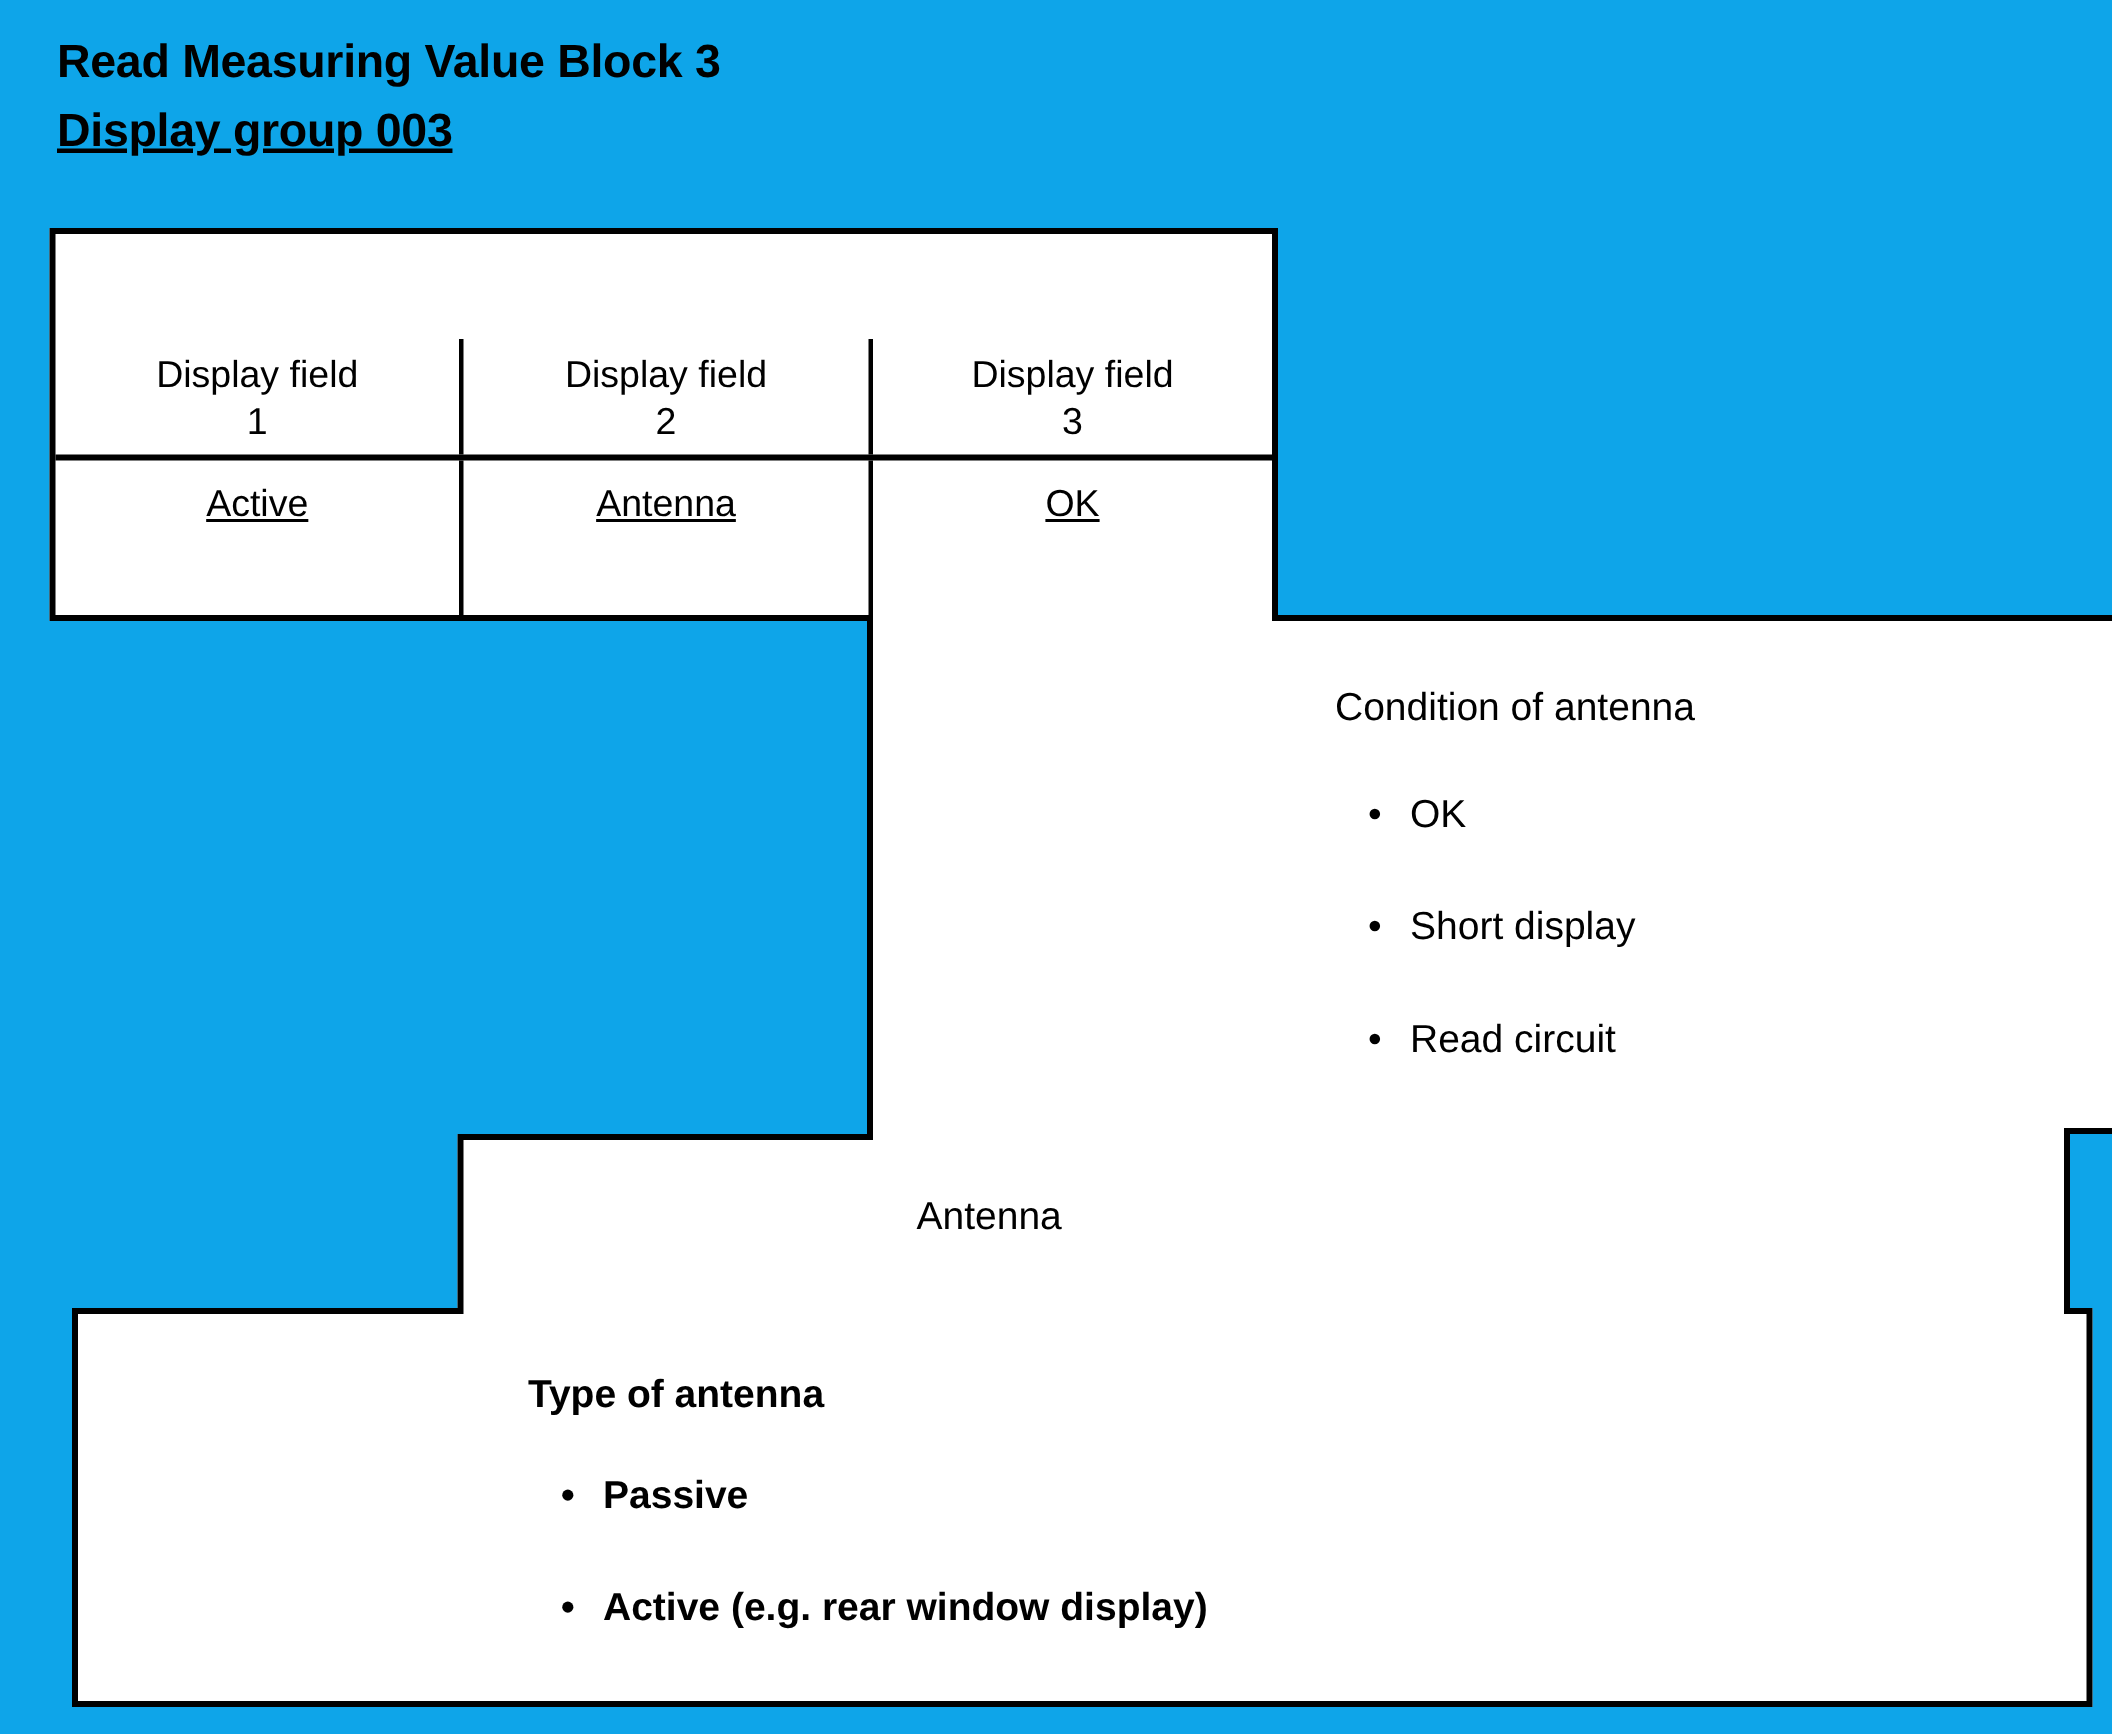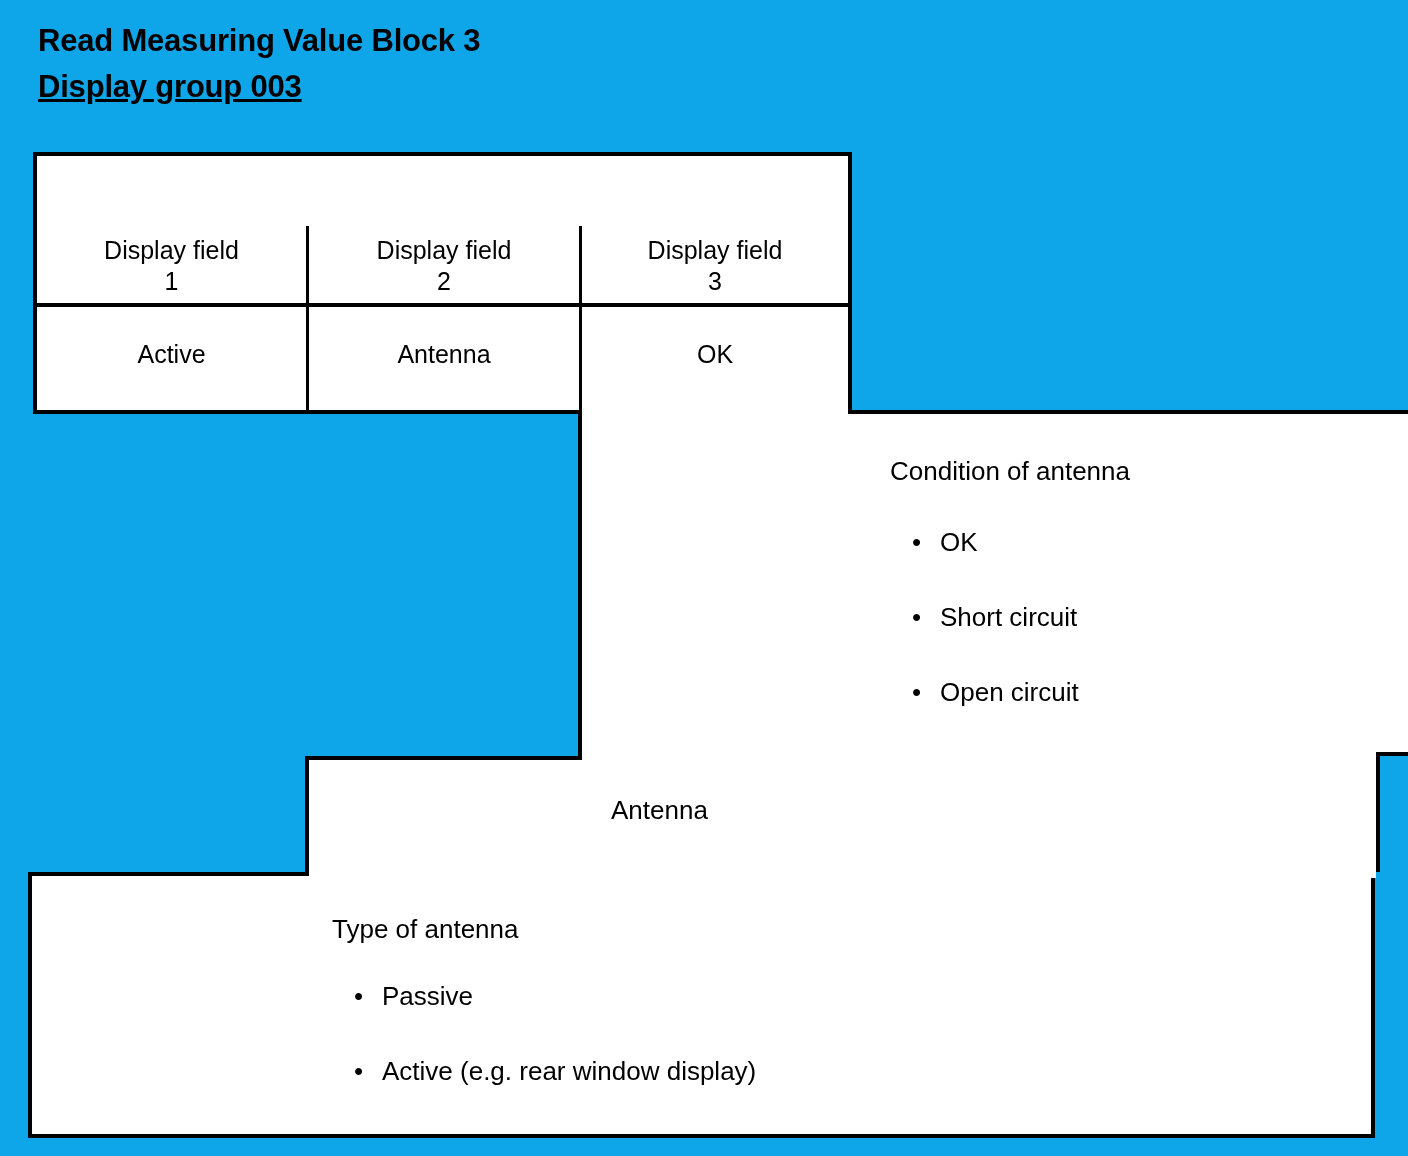--- a/index.html
+++ b/index.html
@@ -87,21 +87,21 @@
     display: flex;
     flex-direction: column;
     align-items: center;
     padding-top: 9px;
     font-size: 25px;
     line-height: 31px;
   }
   .tcell.c1 { width: 272px; border-right: 3px solid #000; }
   .tcell.c2 { width: 273px; border-right: 3px solid #000; }
   .tcell.c3 { width: 266px; }
-  .tbl-val-row .tcell { padding-top: 32px; border-right-color: #000; }
+  .tbl-val-row .tcell { padding-top: 14px; border-right-color: #000; text-decoration: underline; }
   .tbl-val-row .tcell.c1 { border-right: 3px solid #000; }
   .tbl-val-row .tcell.c2 { border-right: 3px solid #000; }
 
   
   #panel-condition {
     left: 578px;
     top: 410px;
     width: 872px;
     height: 346px;
   }
@@ -128,24 +128,25 @@
   #panel-antenna .panel-heading {
     position: absolute;
     left: 302px;
     top: 35px;
     font-size: 26px;
     white-space: nowrap;
   }
 
   
   #panel-type {
-    left: 28px;
+    left: 48px;
     top: 872px;
     width: 1347px;
     height: 266px;
+    font-weight: bold;
   }
   #panel-type .panel-heading {
     position: absolute;
     left: 300px;
     top: 38px;
     font-size: 26px;
     white-space: nowrap;
   }
   #panel-type .blist {
     position: absolute;
@@ -221,25 +222,25 @@
 
   <div class="box" id="panel-condition">
     <span class="panel-heading">Condition of antenna</span>
     <ul class="blist">
       <li>
         <span class="bullet">•</span>
         <span>OK</span>
       </li>
       <li>
         <span class="bullet">•</span>
-        <span>Short circuit</span>
-      </li>
-      <li>
-        <span class="bullet">•</span>
-        <span>Open circuit</span>
+        <span>Short display</span>
+      </li>
+      <li>
+        <span class="bullet">•</span>
+        <span>Read circuit</span>
       </li>
     </ul>
   </div>
 
   <div class="mask" style="left:582px; top:406px; width:266px; height:10px;"></div>
 
   <div class="box" id="panel-antenna">
     <span class="panel-heading">Antenna</span>
   </div>
 

